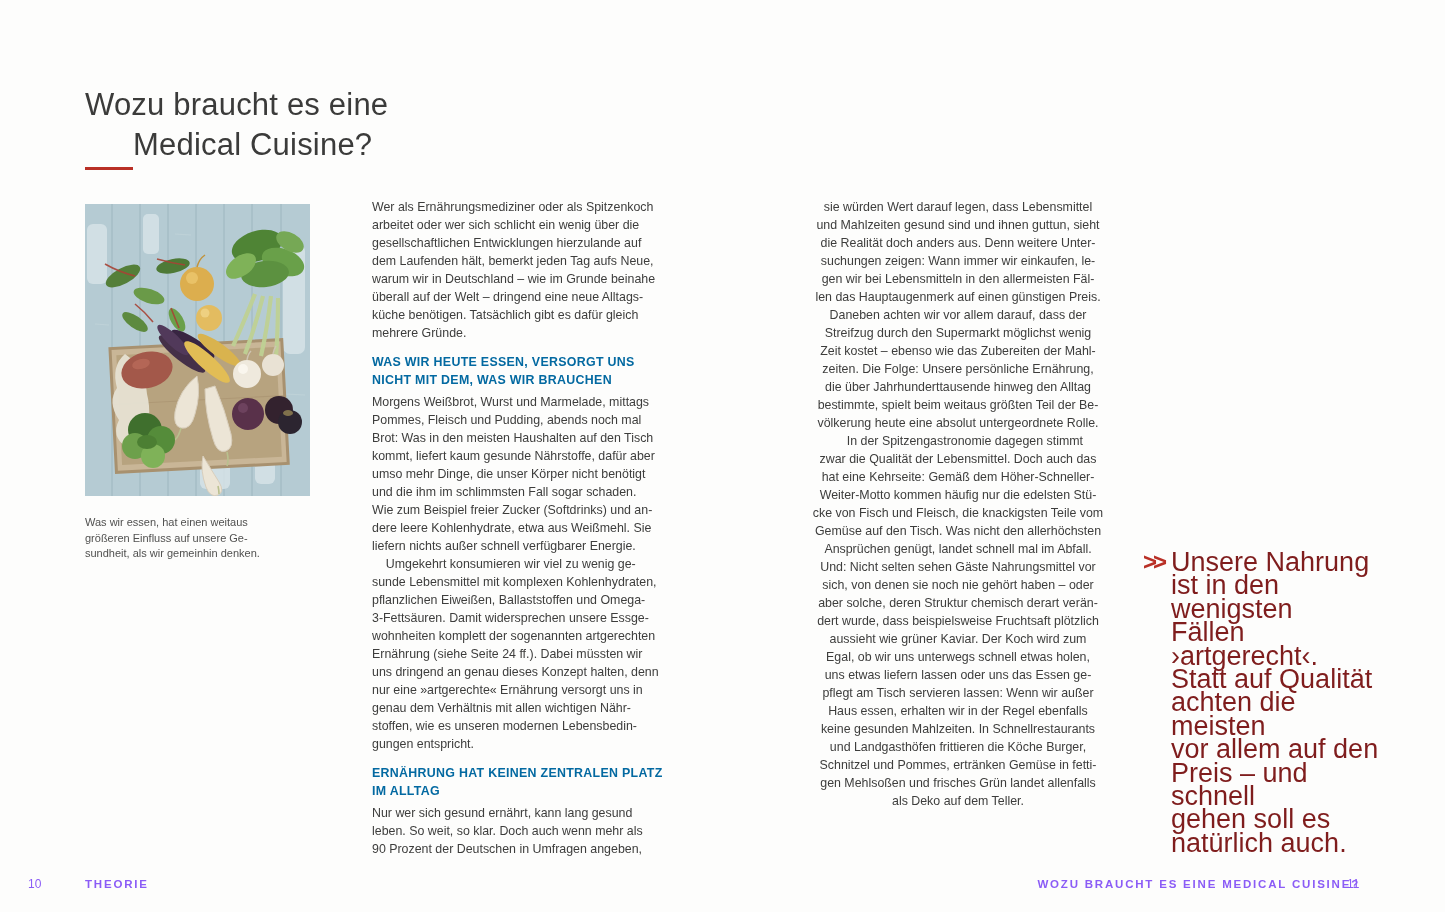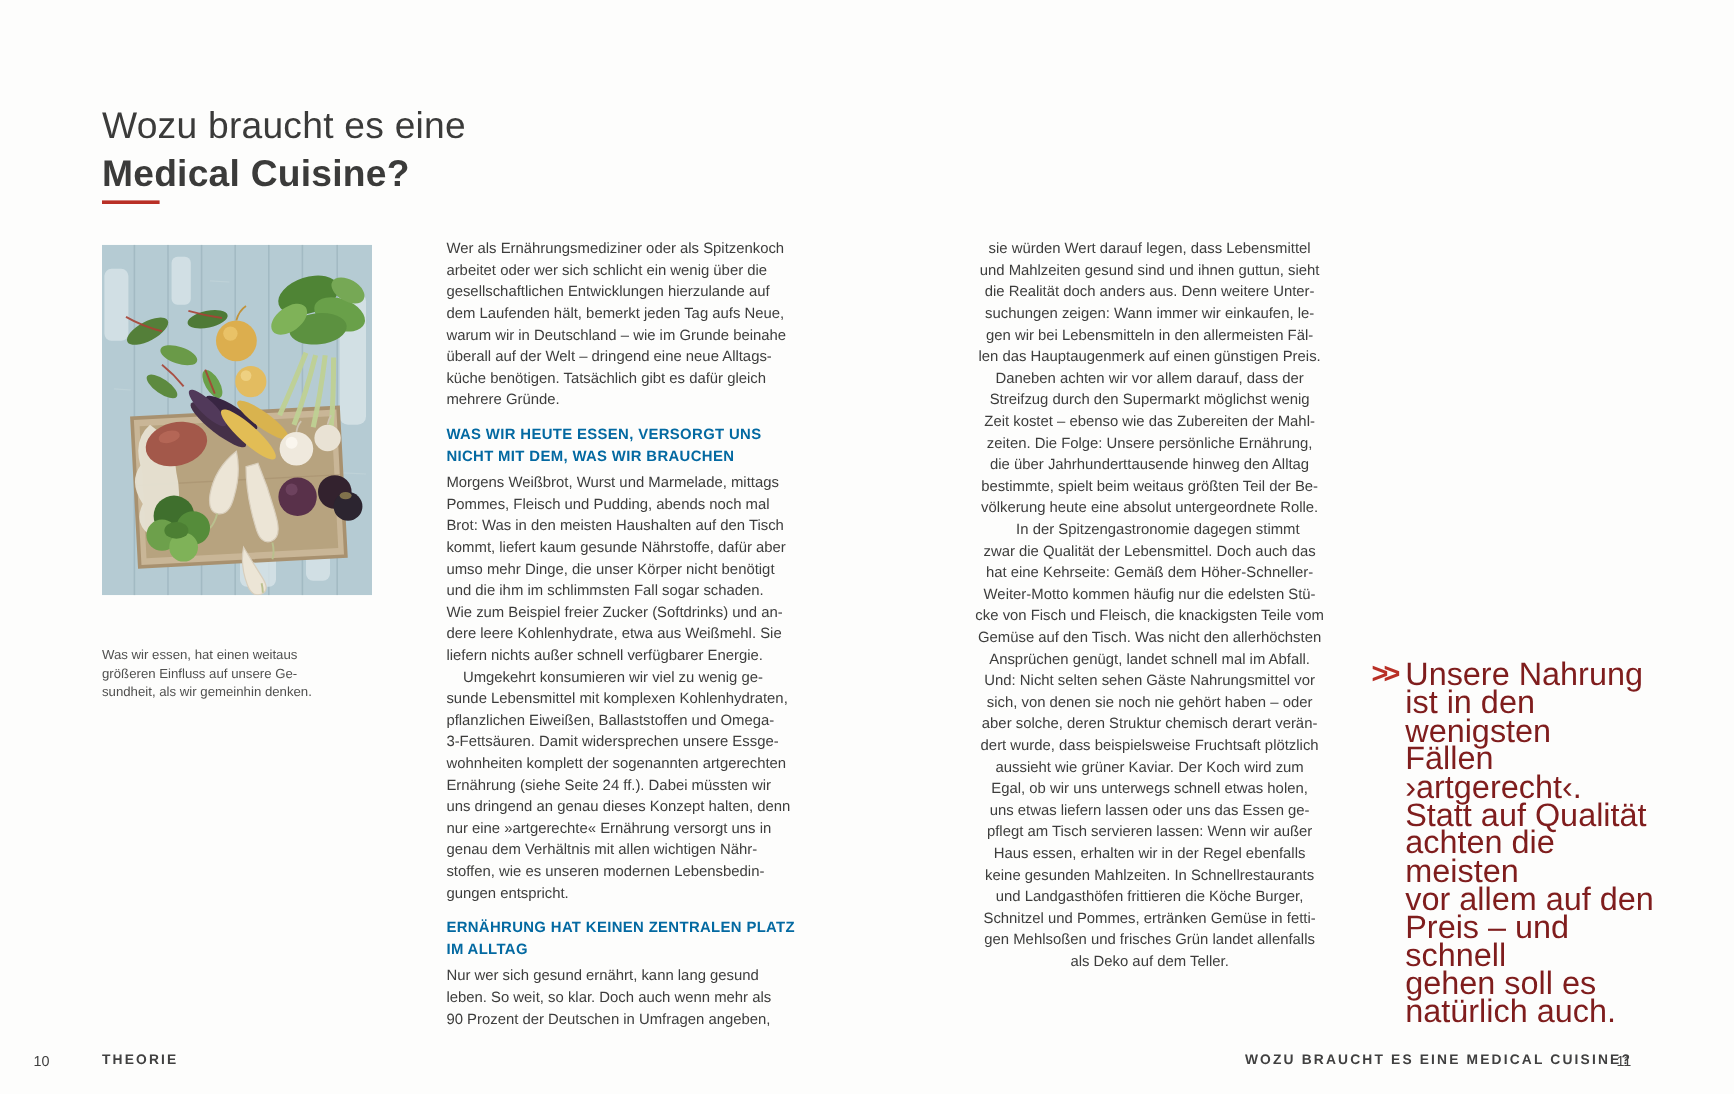--- a/index.html
+++ b/index.html
@@ -16,34 +16,34 @@
     color:#3d3d3c;
   }
   
   .title {
     position:absolute; left:85px; top:64px;
     font-size:31px; line-height:40px;
     font-weight:400; color:#3b3b3a;
     letter-spacing:0.2px;
     white-space:pre-line;
   }
-  .title .bold { font-weight:700; }
+  .title .bold { font-weight:400;margin-left:48px; }
   .accent-rule {
     position:absolute; left:85px; top:167px;
     width:48px; height:3px;
     background:#b93026;
   }
   
   .photo {
     position:absolute; left:85px; top:204px;
     width:225px; height:292px;
     display:block;
   }
   .photo-caption {
-    position:absolute; left:85px; top:528px;
+    position:absolute; left:85px; top:504px;
     width:260px;
     font-size:11px; line-height:15.5px;
     color:#50504f;
     white-space:pre-line;
   }
   
   .column {
     position:absolute; top:198px;
     width:300px;
     font-size:12.4px; line-height:18px;
@@ -79,21 +79,21 @@
   }
   .pq-text {
     font-size:27px; line-height:23.4px;
     color:#7f1d1d;
     white-space:pre-line;
   }
   
   .footer-item {
     position:absolute; top:877px;
     font-size:12px; line-height:14px;
-    color:#404040;
+    color:#8b5cf6;
   }
   .pagenum-left  { left:28px; }
   .section-label {
     left:85px;
     font-size:11.5px; font-weight:700; letter-spacing:1.8px;
   }
   .chapter-label {
     right:85px;
     font-size:11.5px; font-weight:700; letter-spacing:1.8px;
     text-align:right;

